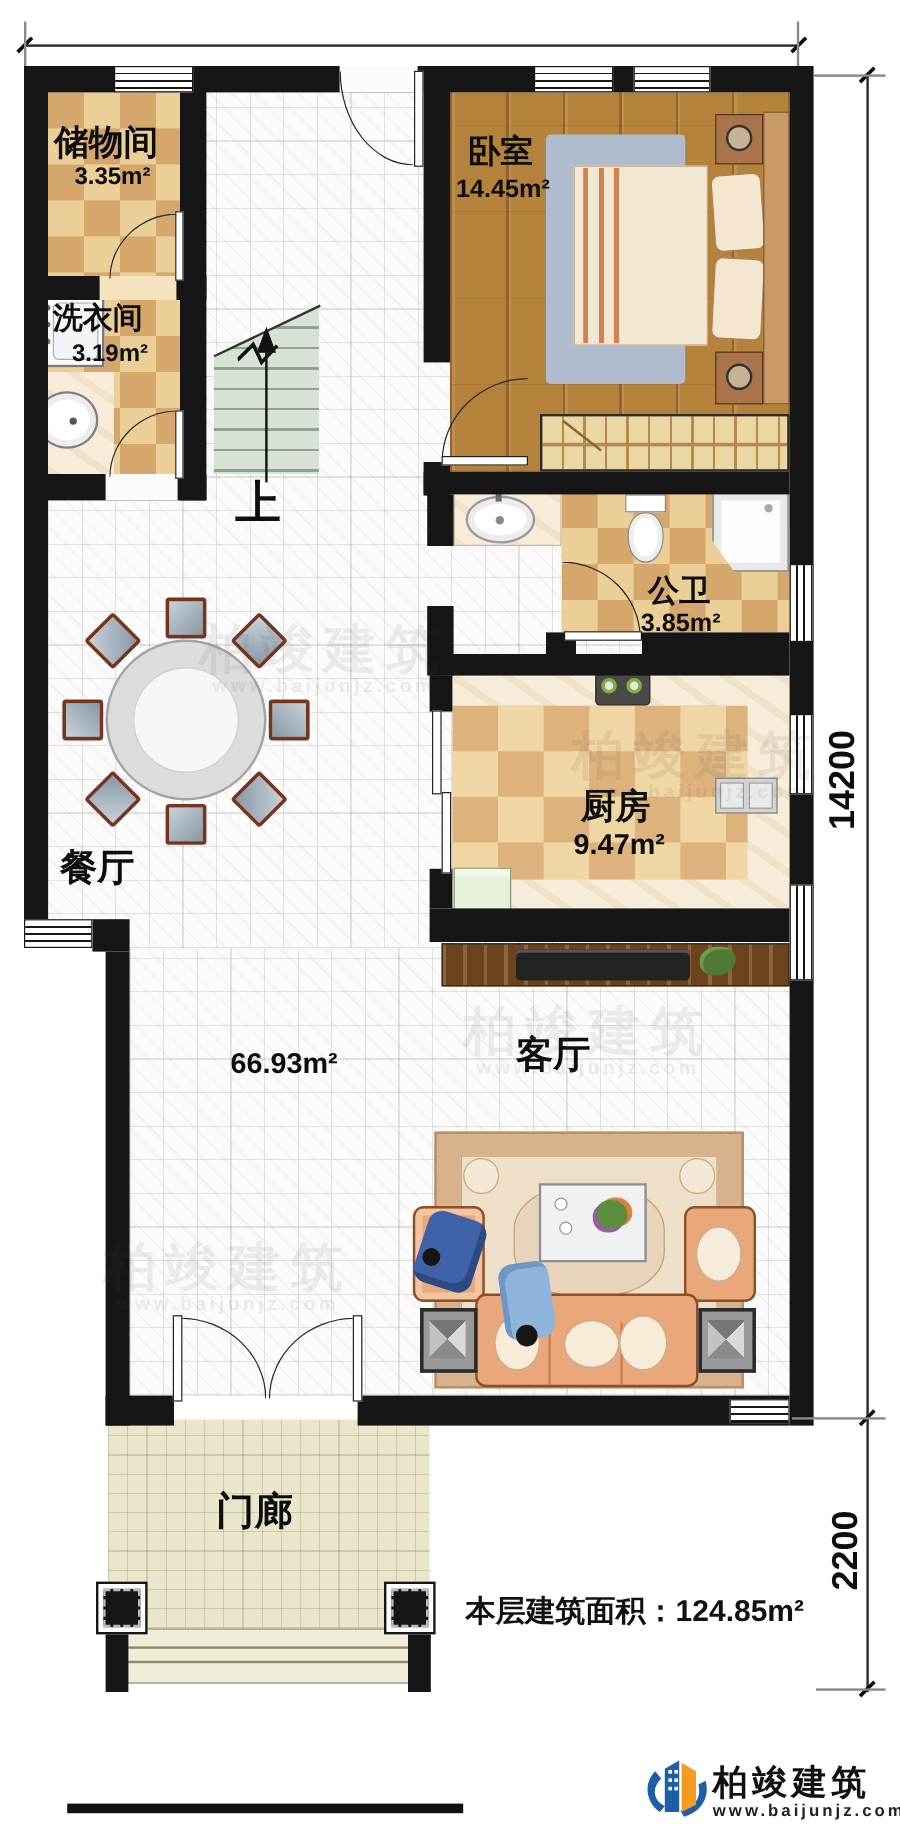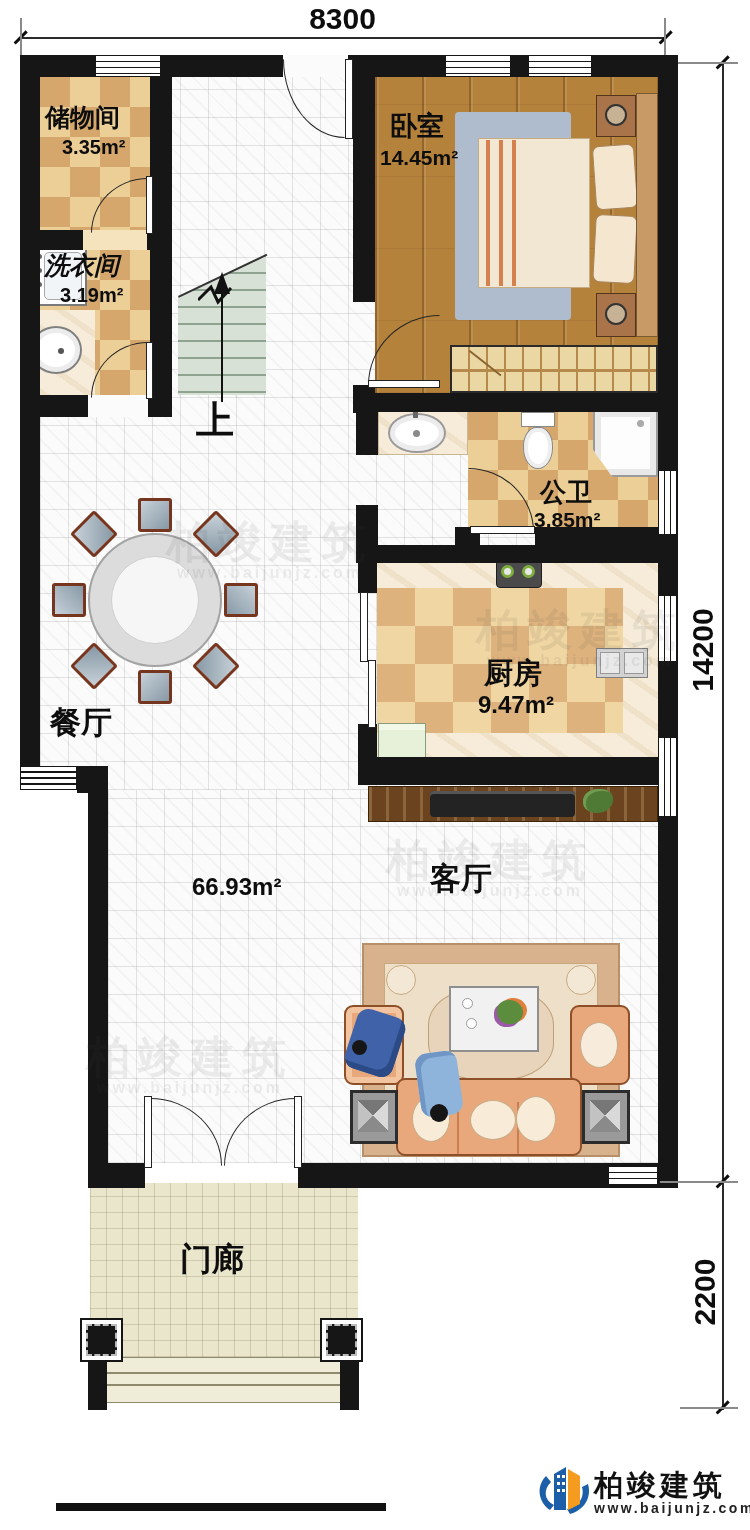--- a/index.html
+++ b/index.html
@@ -231,37 +231,36 @@
   <div class="leaf" style="left:470px;top:526px;width:65px;height:8px;"></div>
 
   <div class="leaf" style="left:360px;top:592px;width:8px;height:70px;"></div>
   <div class="leaf" style="left:368px;top:660px;width:8px;height:68px;"></div>
 
   <div class="arc arc-tr" style="left:150px;top:1098px;width:72px;height:68px;"></div>
   <div class="arc arc-tl" style="left:224px;top:1098px;width:72px;height:68px;"></div>
   <div class="leaf" style="left:144px;top:1096px;width:8px;height:72px;"></div>
   <div class="leaf" style="left:294px;top:1096px;width:8px;height:72px;"></div>
 
-  <div class="lbl" style="left:45px;top:104px;font-size:25px;">储物间</div>
+  <div class="lbl" style="left:45px;top:104px;font-size:29px;">储物间</div>
   <div class="lbl" style="left:62px;top:136px;font-size:20px;">3.35m²</div>
-  <div class="lbl" style="left:44px;top:252px;font-size:25px;font-style:italic;">洗衣间</div>
+  <div class="lbl" style="left:44px;top:252px;font-size:25px;">洗衣间</div>
   <div class="lbl" style="left:60px;top:284px;font-size:20px;">3.19m²</div>
   <div class="lbl" style="left:390px;top:112px;font-size:27px;">卧室</div>
   <div class="lbl" style="left:380px;top:146px;font-size:21px;">14.45m²</div>
   <div class="lbl" style="left:540px;top:478px;font-size:26px;">公卫</div>
   <div class="lbl" style="left:534px;top:508px;font-size:21px;">3.85m²</div>
   <div class="lbl" style="left:484px;top:658px;font-size:29px;">厨房</div>
   <div class="lbl" style="left:478px;top:692px;font-size:24px;">9.47m²</div>
   <div class="lbl" style="left:50px;top:706px;font-size:31px;">餐厅</div>
   <div class="lbl" style="left:430px;top:862px;font-size:31px;">客厅</div>
   <div class="lbl" style="left:192px;top:874px;font-size:24px;">66.93m²</div>
   <div class="lbl" style="left:196px;top:400px;font-size:38px;">上</div>
   <div class="lbl" style="left:180px;top:1242px;font-size:32px;">门廊</div>
 
-  <div class="dimtxt" style="left:20px;top:2px;width:645px;text-align:center;">8300</div>
   <div class="dimline" style="left:20px;top:37px;width:646px;height:2px;"></div>
   <div class="tick" style="left:12px;top:36px;"></div>
   <div class="tick" style="left:657px;top:36px;"></div>
   <div class="ext" style="left:20px;top:18px;width:1.5px;height:37px;"></div>
   <div class="ext" style="left:664px;top:18px;width:1.5px;height:37px;"></div>
 
   <div class="dimline" style="left:722px;top:63px;width:2px;height:1347px;"></div>
   <div class="tick" style="left:714px;top:61px;"></div>
   <div class="tick" style="left:714px;top:1180px;"></div>
   <div class="tick" style="left:714px;top:1406px;"></div>
@@ -281,20 +280,23 @@
   </div>
   <div class="wm" style="left:360px;top:838px;width:260px;">
     <div class="big">柏竣建筑</div>
       <div class="url">www.baijunjz.com</div>
   </div>
   <div class="wm" style="left:60px;top:1035px;width:260px;">
     <div class="big">柏竣建筑</div>
       <div class="url">www.baijunjz.com</div>
   </div>
 
+  <div class="footer-line" style="left:388px;top:1326px;">
+    <span>本层建筑面积：</span><span>124.85m²</span>
+  </div>
 
   <div class="a" style="left:56px;top:1503px;width:330px;height:8px;background:#111;"></div>
 
   <svg class="a" style="left:536px;top:1460px;" width="56" height="58" viewBox="0 0 56 58">
     <path d="M14 50 C2 42 0 26 10 16 L15 22 C7 30 8 40 18 45 Z" fill="#1c5fa8"></path>
     <path d="M34 54 C48 50 56 38 52 24 L46 27 C49 38 42 47 31 49 Z" fill="#1c5fa8"></path>
     <path d="M18 14 L30 7 L30 50 L18 50 Z" fill="#1c5fa8"></path>
     <path d="M32 9 L44 16 L44 44 L32 50 Z" fill="#f59b20"></path>
     <rect x="21" y="15" width="3" height="3" fill="#fff"></rect>
       <rect x="26" y="15" width="3" height="3" fill="#fff"></rect>

